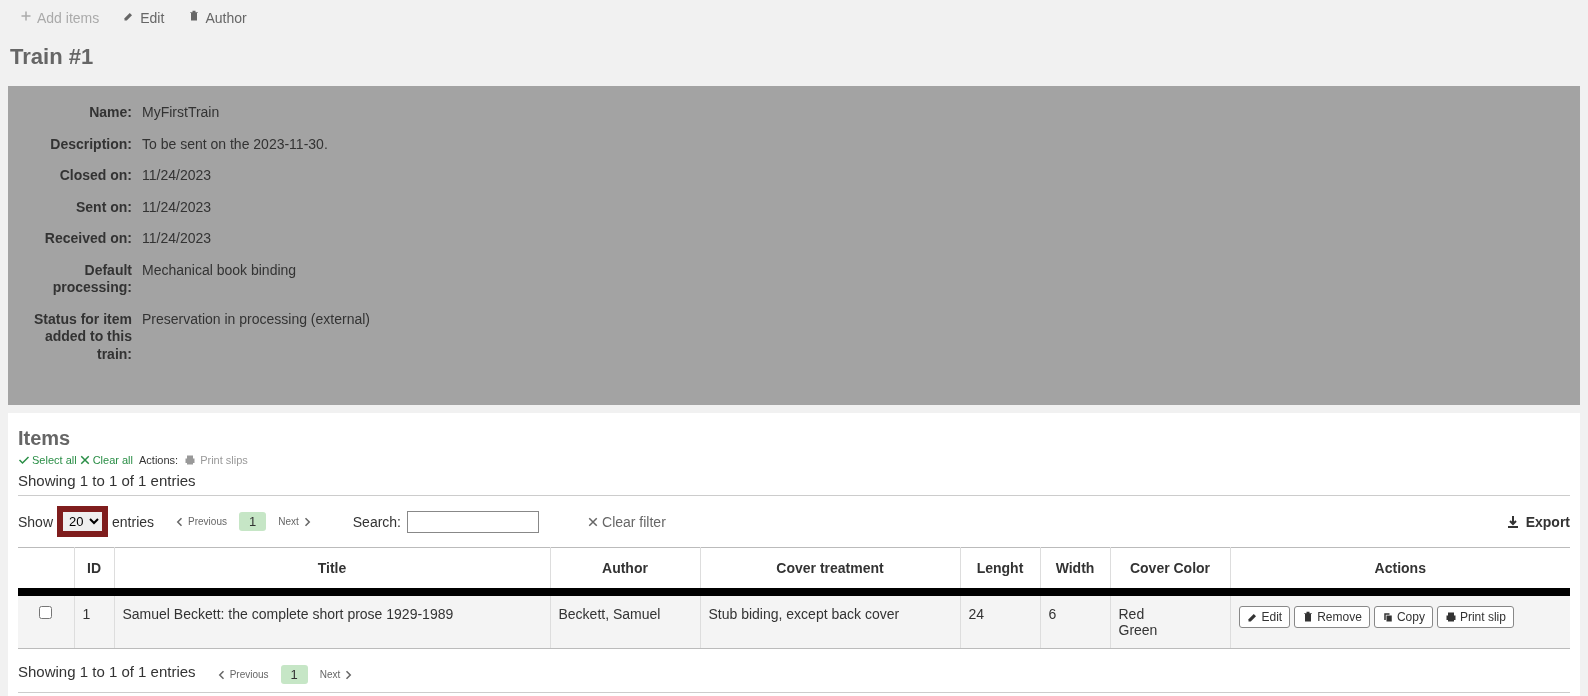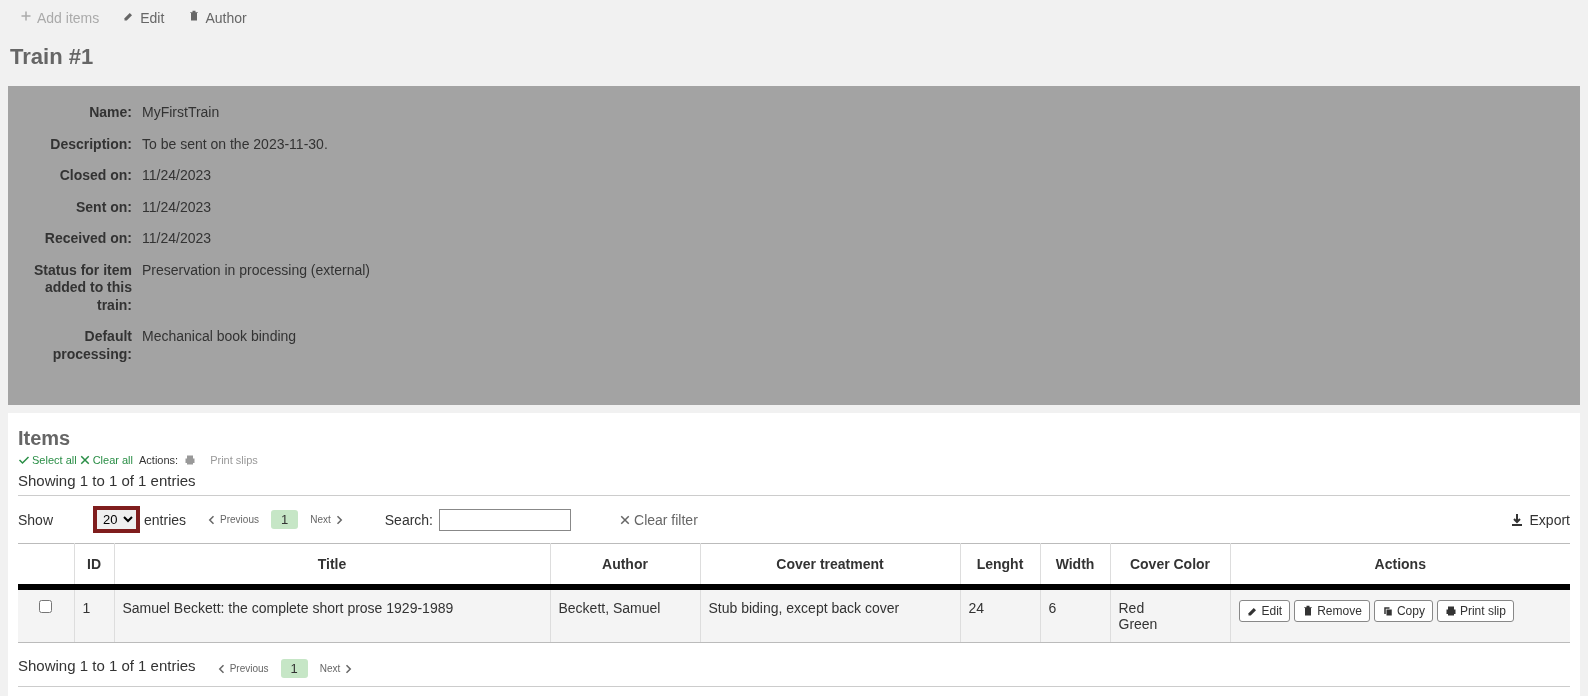--- a/index.html
+++ b/index.html
@@ -77,21 +77,21 @@
     }
     .actions-label {
       color: #333;
       margin-left: 4px;
     }
     .link-grey {
       color: #999;
       cursor: pointer;
       display: inline-flex;
       align-items: flex-end;
-      gap: 14px;
+      gap: 4px;
       margin-left: 4px;
     }
     .summary-row {
       color: #333;
       font-size: 15px;
       margin-bottom: 6px;
     }
     .divider {
       border: none;
       border-top: 1px solid #ccc;
@@ -103,24 +103,23 @@
       gap: 20px;
       margin-bottom: 10px;
     }
     .show-entries {
       display: flex;
       align-items: center;
       gap: 4px;
       color: #333;
     }
     .show-entries select {
-      border: 4px solid #7f1d1d;
+      border: 6px solid #7f1d1d;
       font-size: 13px;
       padding: 1px 2px;
-      margin-left: 36px;
     }
     .paginator {
       display: flex;
       align-items: center;
       gap: 12px;
     }
     .pager-btn {
       color: #666;
       cursor: pointer;
       display: inline-flex;
@@ -155,30 +154,31 @@
       gap: 3px;
       margin-left: 28px;
     }
     .spacer { flex: 1; }
     .export-btn {
       color: #333;
       cursor: pointer;
       display: inline-flex;
       align-items: center;
       gap: 5px;
+      font-weight: bold;
     }
     table.data-table {
       width: 100%;
       border-collapse: collapse;
       font-size: 14px;
     }
     table.data-table th {
       background: #fff;
       border-top: 1px solid #bbb;
-      border-bottom: 6px solid #000000;
+      border-bottom: 8px solid #000000;
       border-right: 1px solid #ddd;
       padding: 12px 10px;
       font-weight: 700;
       text-align: center;
       color: #333;
     }
     table.data-table th:last-child { border-right: none; }
     table.data-table td {
       background: #f4f4f4;
       border-bottom: 1px solid #bbb;
@@ -255,26 +255,26 @@
   </div>
   <div class="details-row">
     <div class="details-label">Sent on:</div>
     <div class="details-value">11/24/2023</div>
   </div>
   <div class="details-row">
     <div class="details-label">Received on:</div>
     <div class="details-value">11/24/2023</div>
   </div>
   <div class="details-row">
+    <div class="details-label">Default processing:</div>
+    <div class="details-value">Mechanical book binding</div>
+  </div>
+  <div class="details-row">
     <div class="details-label">Status for item added to this train:</div>
     <div class="details-value">Preservation in processing (external)</div>
-  </div>
-  <div class="details-row">
-    <div class="details-label">Default processing:</div>
-    <div class="details-value">Mechanical book binding</div>
   </div>
 </div>
 
 <div class="items-panel">
   <h2 class="items-title">Items</h2>
 
   <div class="items-actions-row">
     <span class="link-green">
       <svg viewBox="0 0 16 16">
           <path d="M2 8l4 4 8-8" stroke="#2a8e46" stroke-width="2" fill="none"></path>

